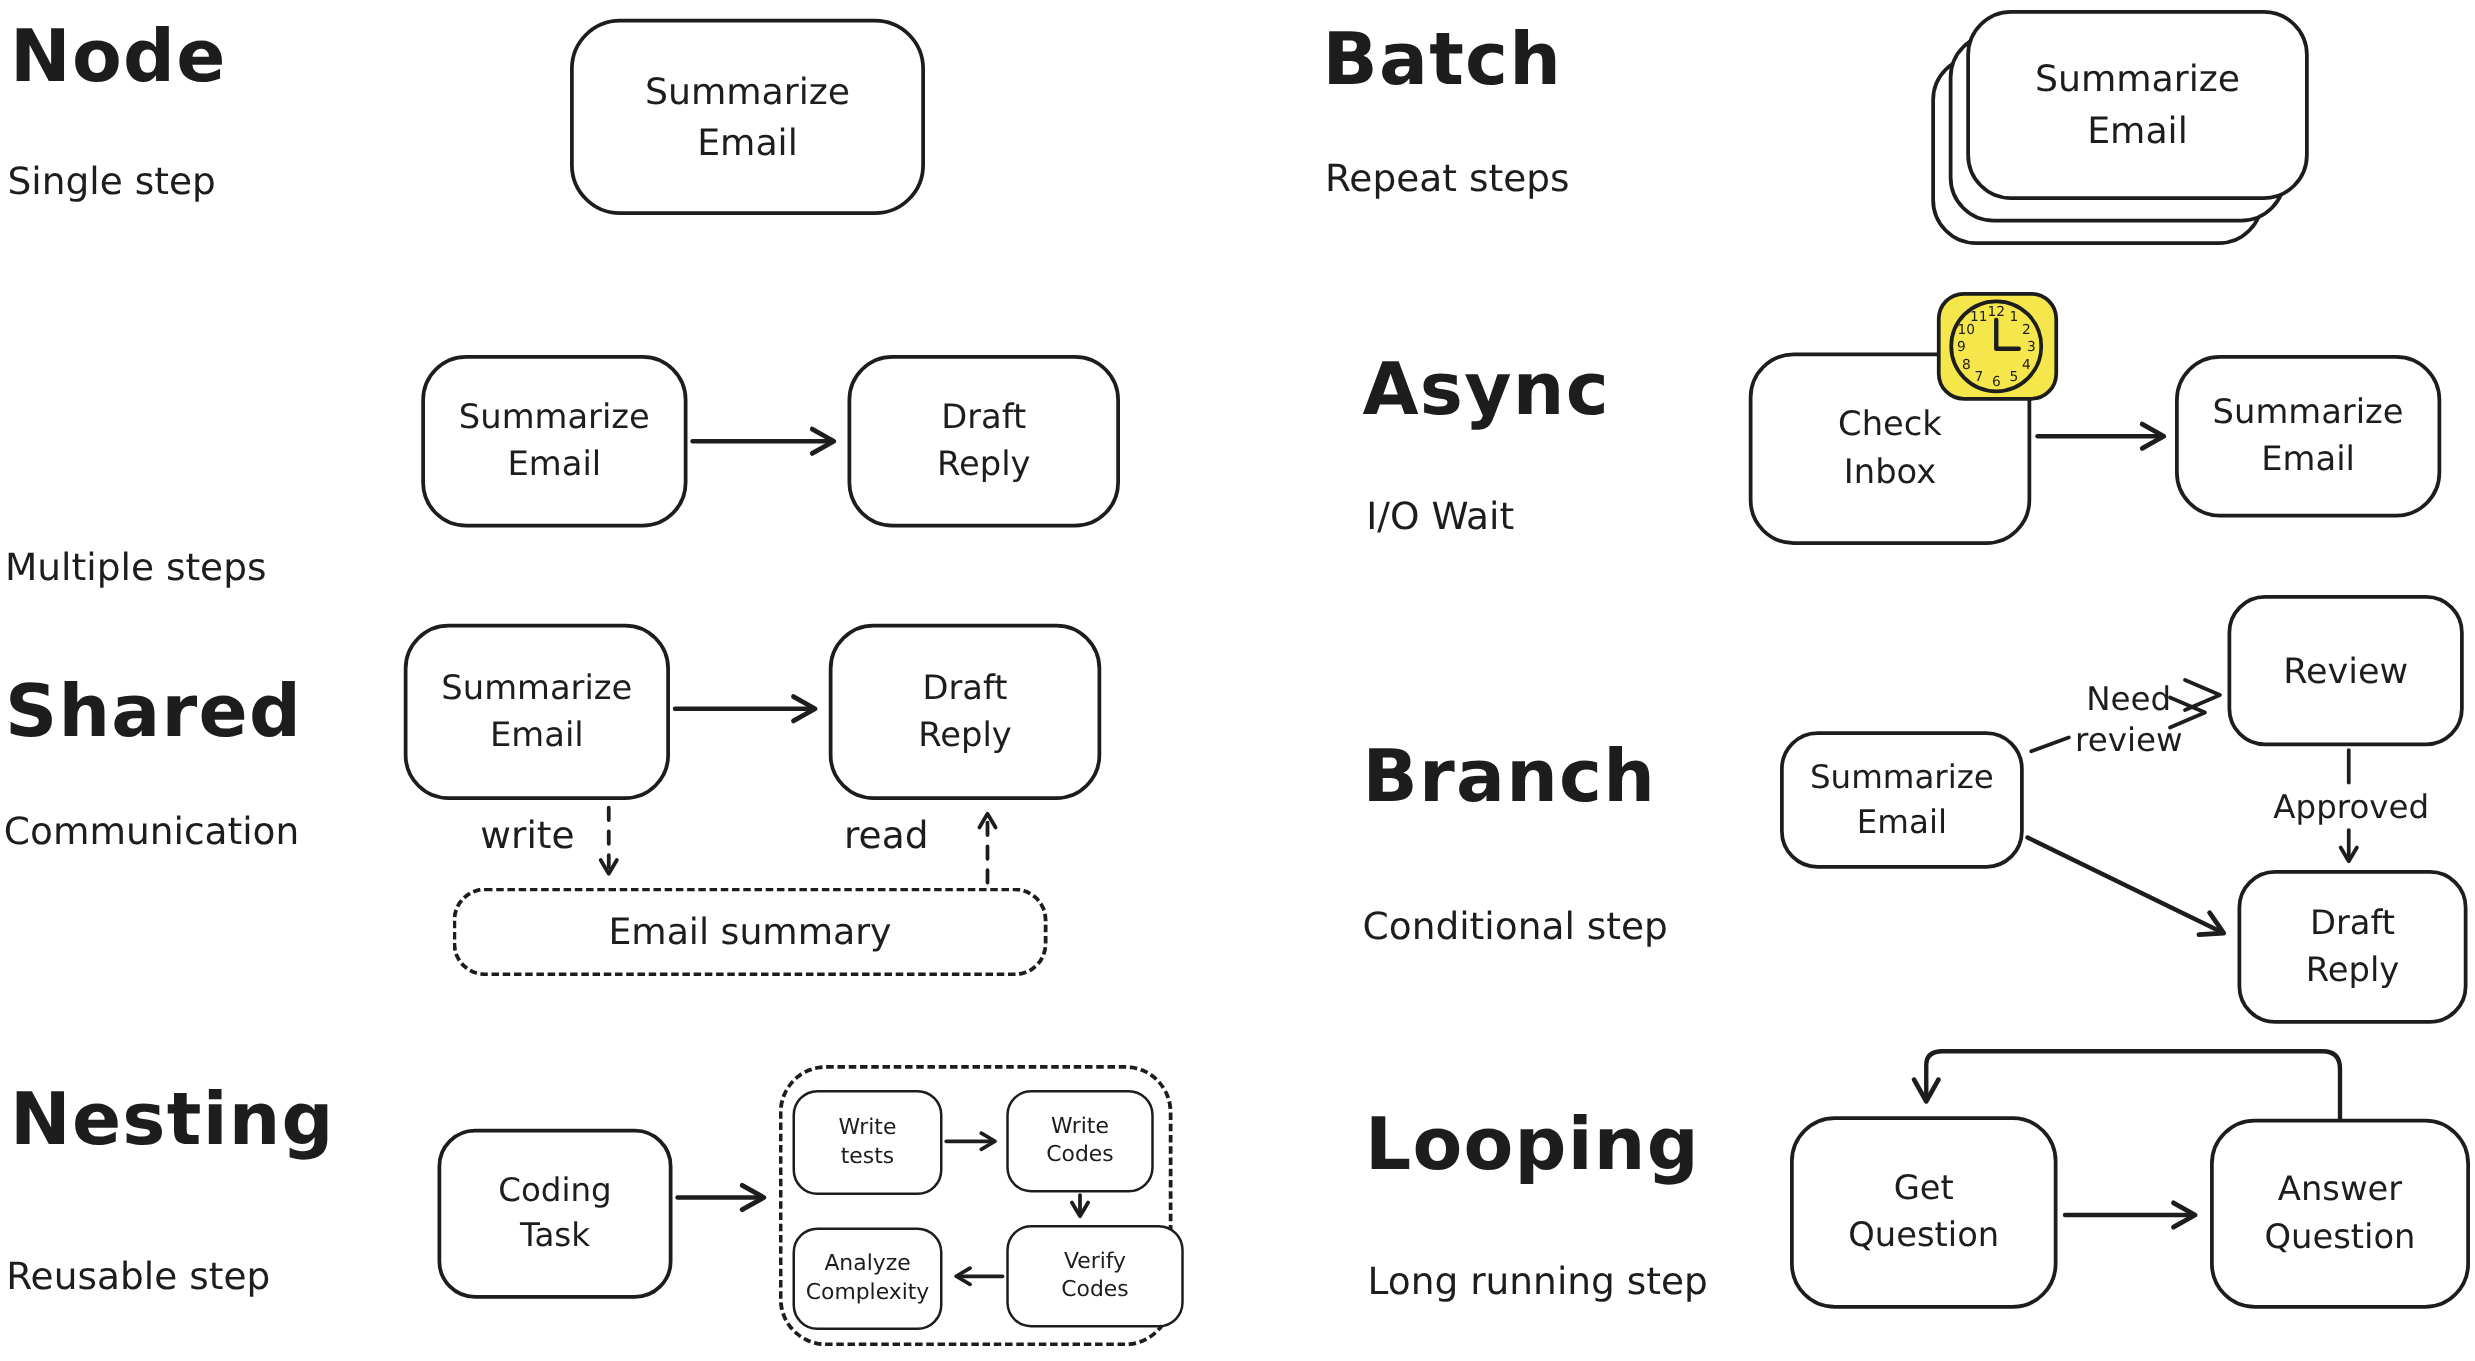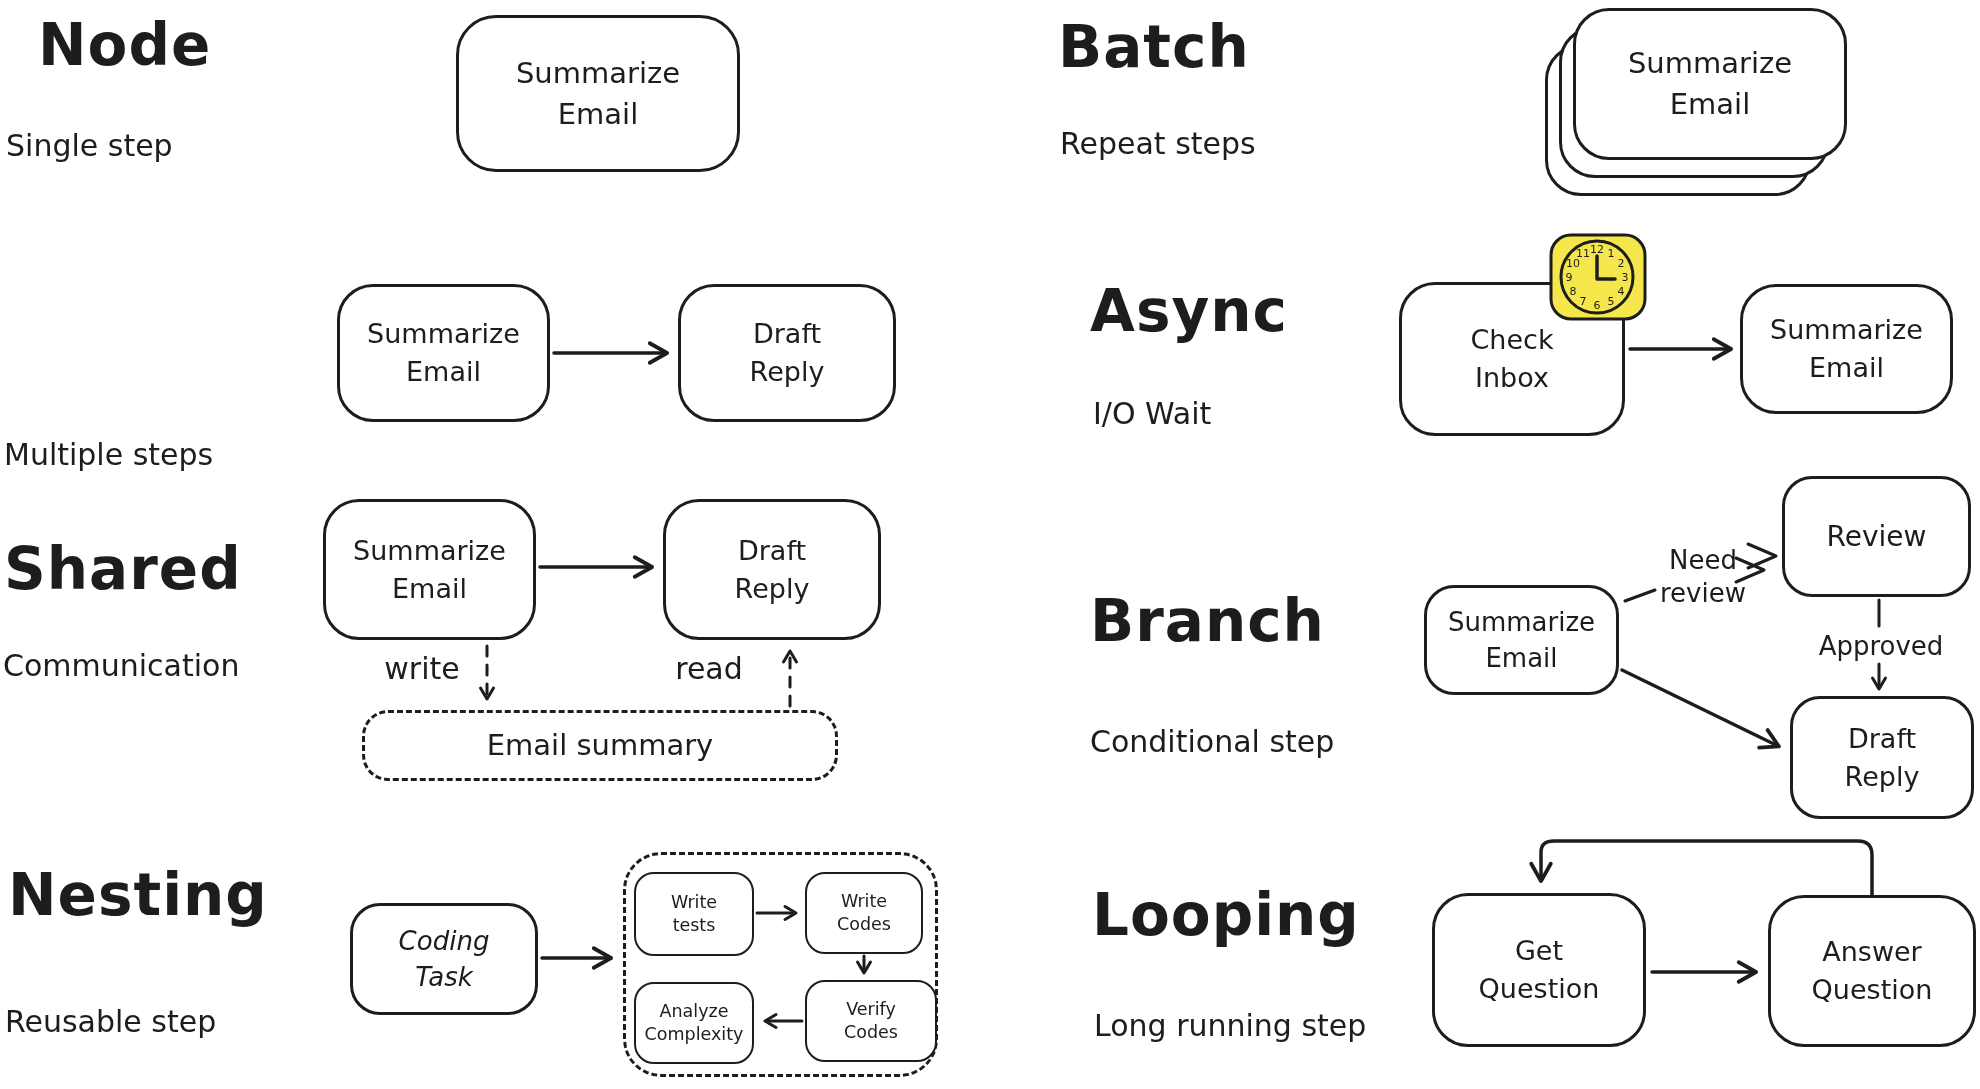--- a/index.html
+++ b/index.html
@@ -33,21 +33,21 @@
   .stroke.thin { stroke-width:3; }
   .stroke.dash { stroke-dasharray:10 9; }
   .clock { position:absolute; left:1548px; top:232px; z-index:5; }
   .clocknum { font:11px "DejaVu Sans", sans-serif; fill:var(--ink); text-anchor:middle; }
 </style>
 </head>
 <body>
 
 <div class="canvas">
 
-  <div class="title" style="left:8px; top:14px;margin-left:30px;">Node</div>
+  <div class="title" style="left:8px; top:14px;">Node</div>
   <div class="subtitle" style="left:6px; top:128px;">Single step</div>
   <div class="box" style="left:456px; top:15px; width:284px; height:157px; border-radius:40px; font-size:29px;">Summarize
 Email</div>
 
   <div class="subtitle" style="left:4px; top:392px;margin-top:45px;">Multiple steps</div>
   <div class="box" style="left:337px; top:284px; width:213px; height:138px;">Summarize
 Email</div>
   <div class="box" style="left:678px; top:284px; width:218px; height:138px;">Draft
 Reply</div>
 
@@ -56,28 +56,28 @@
   <div class="box" style="left:323px; top:499px; width:213px; height:141px;">Summarize
 Email</div>
   <div class="box" style="left:663px; top:499px; width:218px; height:141px;">Draft
 Reply</div>
   <div class="label big" style="left:372px; top:650px; width:100px;">write</div>
   <div class="label big" style="left:664px; top:650px; width:90px;">read</div>
   <div class="box dashed" style="left:362px; top:710px; width:476px; height:71px; border-radius:26px; font-size:29px;">Email summary</div>
 
   <div class="title" style="left:8px; top:864px;">Nesting</div>
   <div class="subtitle" style="left:5px; top:962px;margin-top:42px;">Reusable step</div>
-  <div class="box r30" style="left:350px; top:903px; width:188px; height:112px; font-size:26px;font-style:italic;">Coding
+  <div class="box r30" style="left:350px; top:903px; width:188px; height:136px; font-size:26px;">Coding
 Task</div>
   <div class="box dashed" style="left:623px; top:852px; width:315px; height:225px; border-radius:38px;"></div>
   <div class="box small" style="left:634px; top:872px; width:120px; height:84px;">Write
 tests</div>
   <div class="box small" style="left:805px; top:872px; width:118px; height:82px;">Write
 Codes</div>
-  <div class="box small" style="left:805px; top:980px; width:132px; height:82px;">Verify
+  <div class="box small" style="left:805px; top:980px; width:142px; height:82px;">Verify
 Codes</div>
   <div class="box small" style="left:634px; top:982px; width:120px; height:82px;">Analyze
 Complexity</div>
 
   <div class="title" style="left:1058px; top:16px;">Batch</div>
   <div class="subtitle" style="left:1060px; top:126px;">Repeat steps</div>
   <div class="box" style="left:1545px; top:44px; width:266px; height:152px;"></div>
   <div class="box" style="left:1559px; top:26px; width:270px; height:152px;"></div>
   <div class="box" style="left:1573px; top:8px; width:274px; height:152px; font-size:29px;">Summarize
 Email</div>

